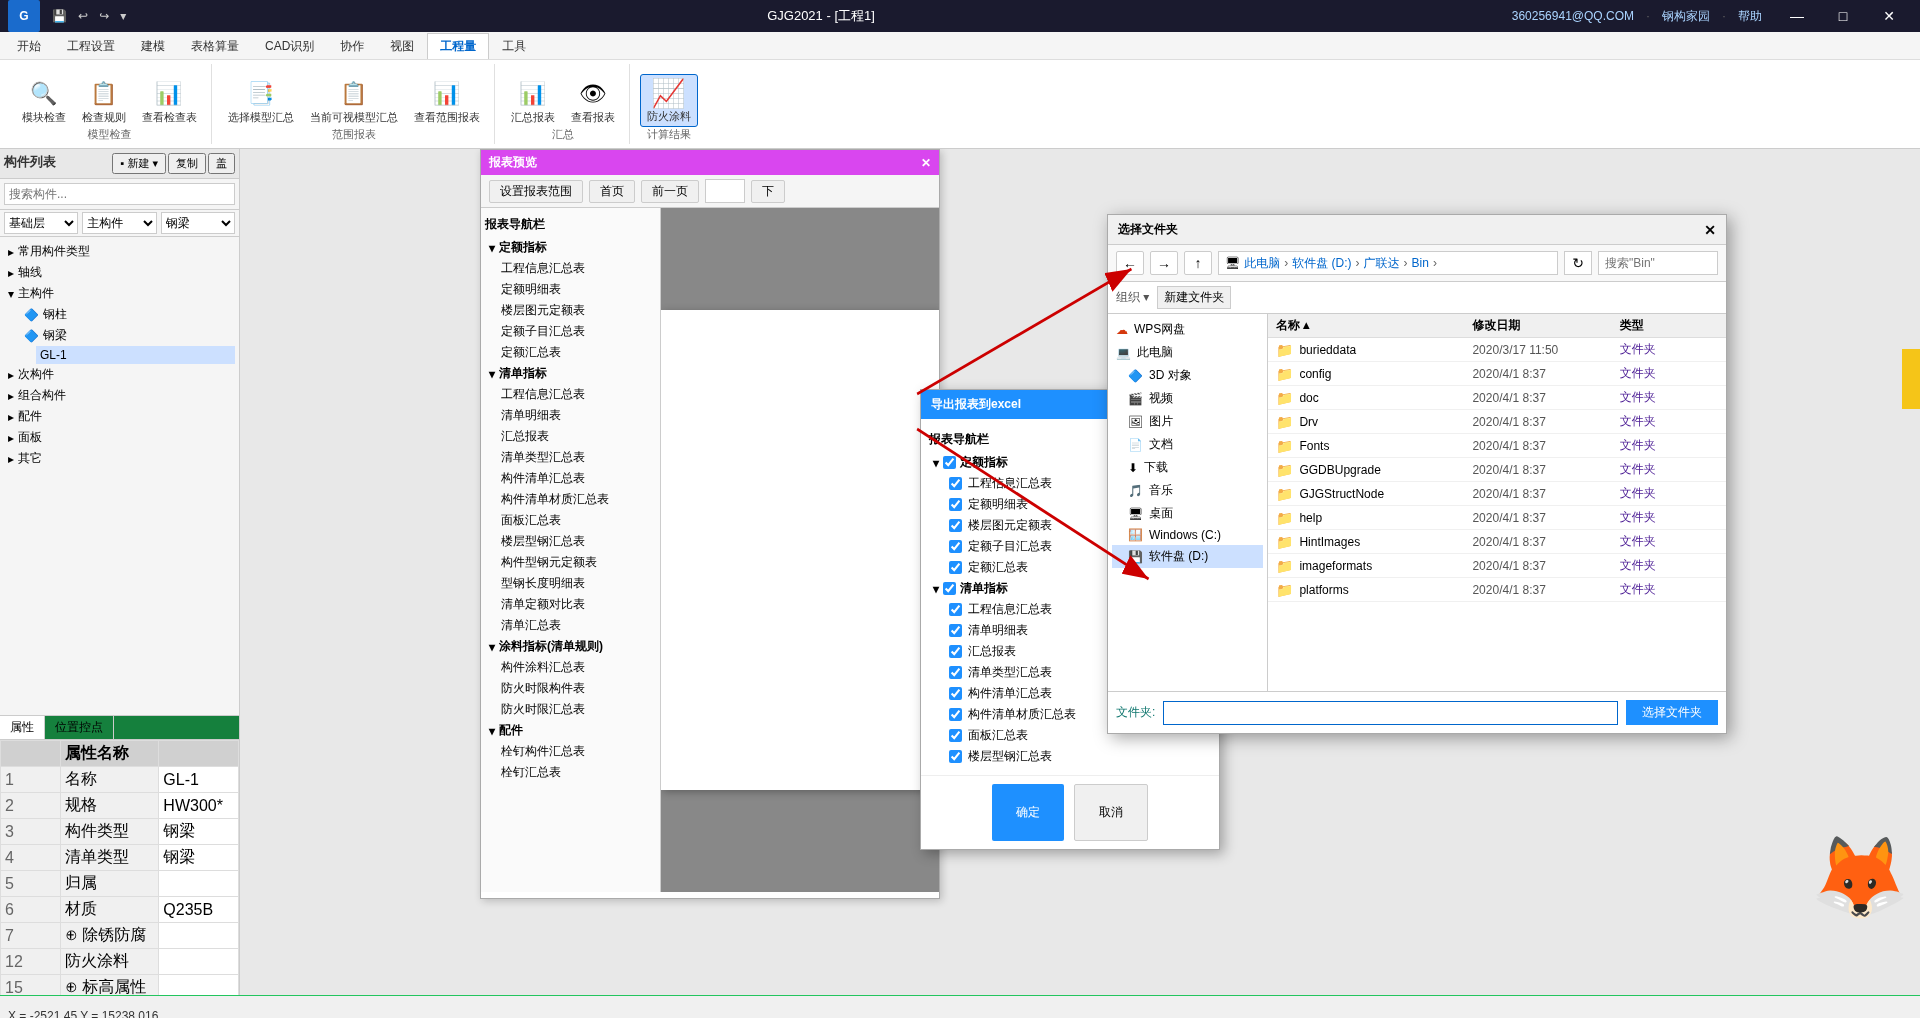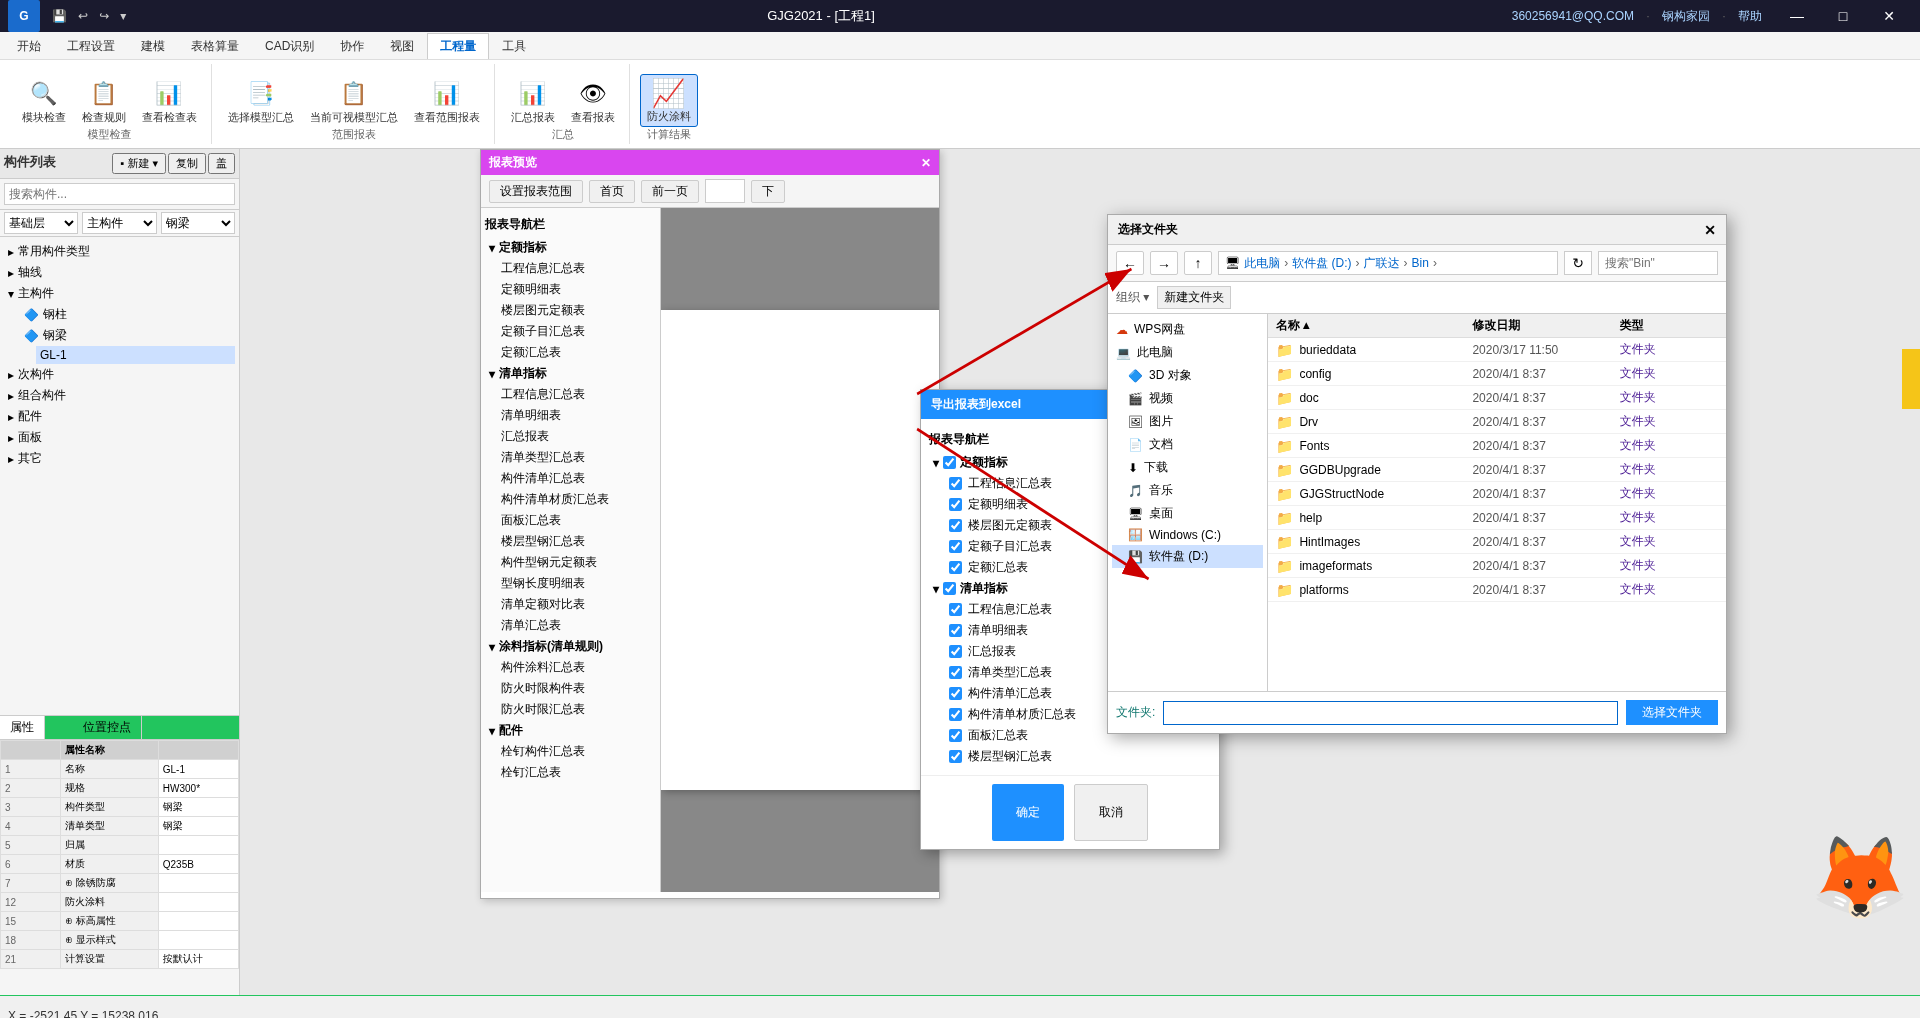--- a/index.html
+++ b/index.html
@@ -44,25 +44,25 @@
     .sidebar-filter { display: flex; gap: 4px; padding: 4px; border-bottom: 1px solid #ccc; }
     .sidebar-filter-row2 { display: flex; gap: 4px; padding: 2px 4px; border-bottom: 1px solid #ccc; }
     .sidebar-filter-row2 select { flex: 1; height: 22px; border: 1px solid #ccc; background: #fff; font-size: 12px; }
     .tree-view { flex: 1; overflow-y: auto; padding: 4px; }
     .tree-item { padding: 2px 4px; cursor: pointer; display: flex; align-items: center; gap: 4px; }
     .tree-item.selected { background: #cce0ff; }
     .tree-indent { padding-left: 16px; }
 
     
     .properties-panel { border-top: 1px solid #ccc; height: 280px; overflow-y: auto; }
-    .props-tabs { display: flex; border-bottom: 1px solid #ccc; background: #22c55e; gap: 28px; }
+    .props-tabs { display: flex; border-bottom: 1px solid #ccc; background: #15803d; }
     .props-tab { padding: 3px 10px; cursor: pointer; font-size: 12px; border-right: 1px solid #ccc; }
     .props-tab.active { background: #fff; }
     .props-table { width: 100%; border-collapse: collapse; }
-    .props-table td { border: 1px solid #ddd; padding: 2px 4px; font-size: 10px; }
+    .props-table td { border: 1px solid #ddd; padding: 2px 4px; font-size: 16px; }
     .props-table td:first-child { background: #f0f0f0; width: 60px; color: #666; }
     .props-table .prop-name { background: #f0f0f0; }
     .props-table .prop-val { background: #fff; }
 
     
     .content-area { flex: 1; background: #e8e8e8; position: relative; overflow: hidden; }
 
     
     .status-bar { height: 40px; background: #f0f0f0; border-top: 1px solid #22c55e; display: flex; align-items: center; padding: 0 8px; font-size: 12px; color: #333; }
 

